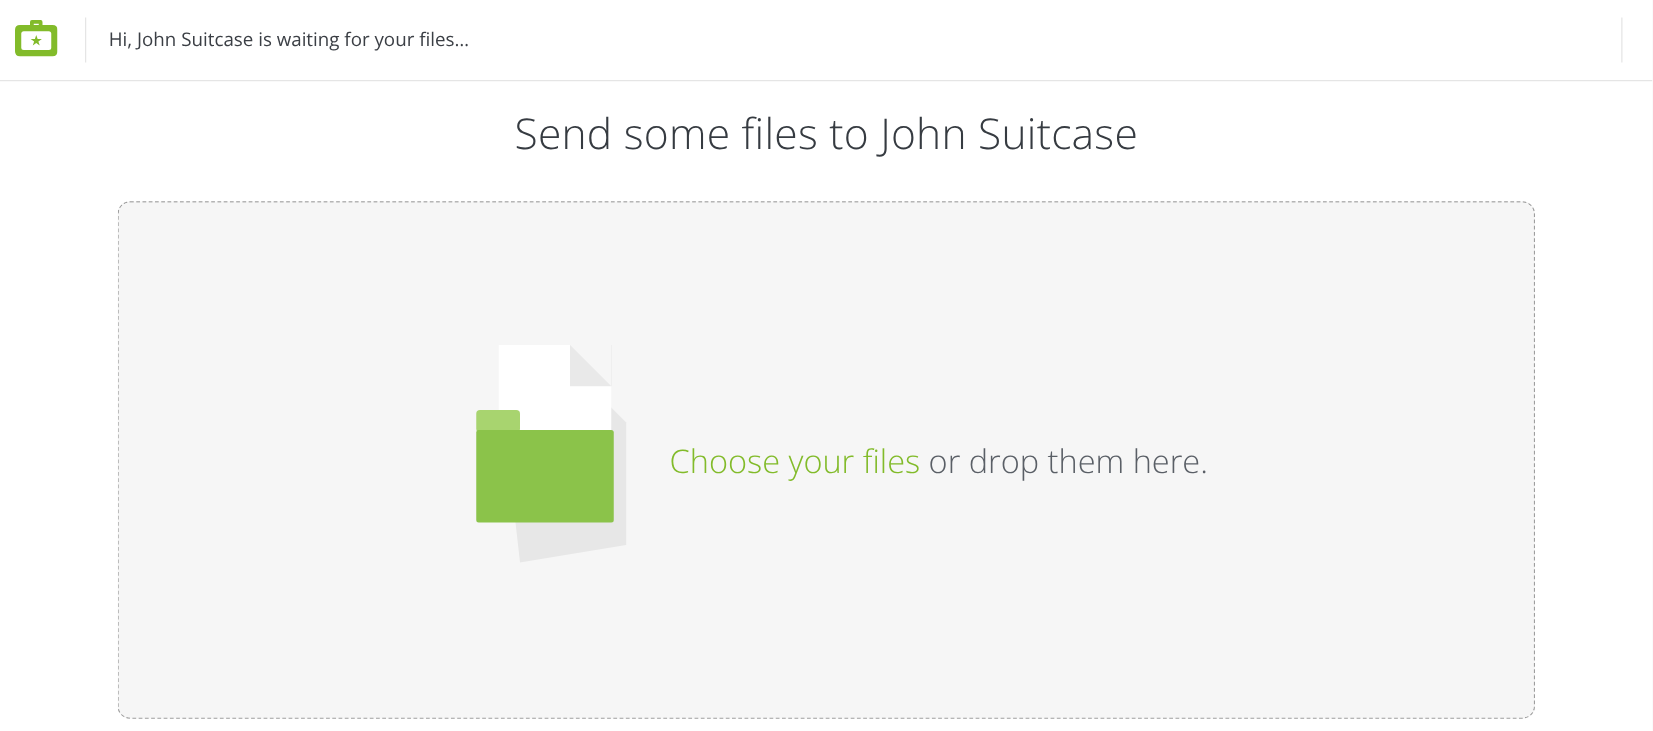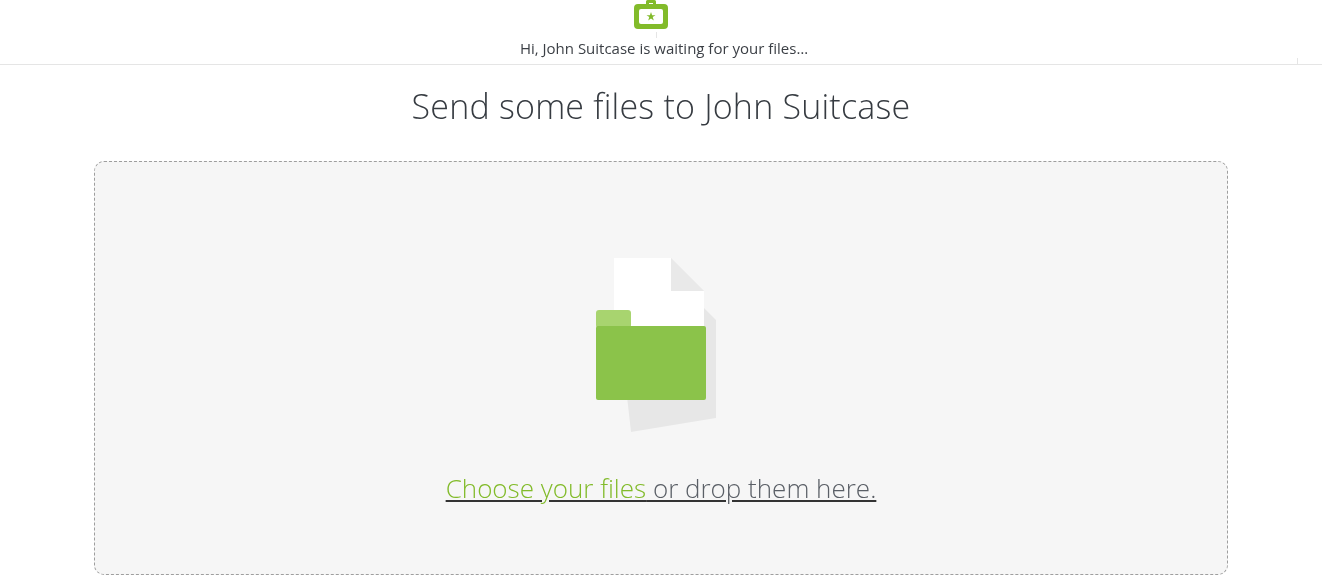--- a/index.html
+++ b/index.html
@@ -10,21 +10,20 @@
       width: 1322px;
       height: 585px;
       overflow: hidden;
     }
     .header {
       height: 65px;
       border-bottom: 1px solid #e5e5e5;
       display: flex;
       align-items: center;
       padding: 0 12px;
-      flex-direction: column;
     }
     .logo-wrap {
       display: flex;
       align-items: center;
       padding-right: 20px;
     }
     .divider-v {
       width: 1px;
       height: 36px;
       background: #e5e5e5;
@@ -50,25 +49,24 @@
       margin-top: 18px;
       margin-bottom: 32px;
       letter-spacing: 0.2px;
     }
     .dropzone {
       border: 1.5px dashed #9e9e9e;
       border-radius: 10px;
       background: #f6f6f6;
       height: 414px;
       display: flex;
-      flex-direction: column;
+      flex-direction: row;
       align-items: center;
       justify-content: center;
       cursor: pointer;
-      text-decoration: underline;
     }
     .drop-illustration {
       width: 180px;
       height: 200px;
       position: relative;
       display: flex;
       align-items: center;
       justify-content: center;
       margin-bottom: 30px;
       margin-top: 10px;

